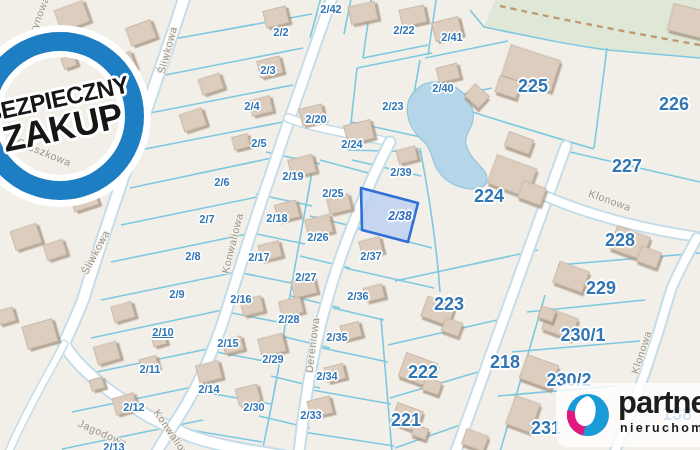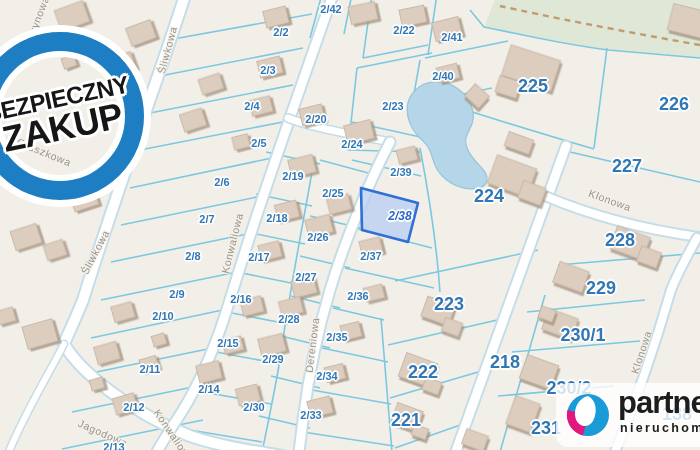--- a/index.html
+++ b/index.html
@@ -210,21 +210,21 @@
         <polygon points="361,188 418,203 408,242 362,230" fill="#b7cdf2" fill-opacity="0.75" stroke="#2f6fd6" stroke-width="2.6" stroke-linejoin="round"></polygon>
       </g>
   </svg>
 
   <div id="labels">
       <div class="plabel s" style="left: 331px; top: 9px;">2/42</div>
       <div class="plabel s" style="left: 404px; top: 30px;">2/22</div>
       <div class="plabel s" style="left: 452px; top: 37px;">2/41</div>
       <div class="plabel s" style="left: 281px; top: 32px;">2/2</div>
       <div class="plabel s" style="left: 268px; top: 70px;">2/3</div>
-      <div class="plabel s" style="left: 443px; top: 76px;">2/40</div>
+      <div class="plabel s" style="left: 443px; top: 88px;">2/40</div>
       <div class="plabel s" style="left: 393px; top: 106px;">2/23</div>
       <div class="plabel s" style="left: 252px; top: 106px;">2/4</div>
       <div class="plabel s" style="left: 316px; top: 119px;">2/20</div>
       <div class="plabel s" style="left: 238px; top: 143px; padding-left: 42px;">2/5</div>
       <div class="plabel s" style="left: 352px; top: 144px;">2/24</div>
       <div class="plabel s" style="left: 401px; top: 172px;">2/39</div>
       <div class="plabel s" style="left: 293px; top: 176px;">2/19</div>
       <div class="plabel s" style="left: 222px; top: 182px;">2/6</div>
       <div class="plabel s" style="left: 333px; top: 193px;">2/25</div>
       <div class="plabel h" style="left: 400px; top: 216px; font-style: italic;">2/38</div>
@@ -232,42 +232,42 @@
       <div class="plabel s" style="left: 207px; top: 219px;">2/7</div>
       <div class="plabel s" style="left: 318px; top: 237px;">2/26</div>
       <div class="plabel s" style="left: 259px; top: 257px;">2/17</div>
       <div class="plabel s" style="left: 371px; top: 256px;">2/37</div>
       <div class="plabel s" style="left: 193px; top: 256px;">2/8</div>
       <div class="plabel s" style="left: 306px; top: 277px;">2/27</div>
       <div class="plabel s" style="left: 177px; top: 294px;">2/9</div>
       <div class="plabel s" style="left: 241px; top: 299px;">2/16</div>
       <div class="plabel s" style="left: 358px; top: 296px;">2/36</div>
       <div class="plabel s" style="left: 289px; top: 319px;">2/28</div>
-      <div class="plabel s" style="left: 163px; top: 316px;">2/10</div>
+      <div class="plabel s" style="left: 163px; top: 332px; text-decoration: underline;">2/10</div>
       <div class="plabel s" style="left: 228px; top: 343px;">2/15</div>
       <div class="plabel s" style="left: 337px; top: 337px;">2/35</div>
       <div class="plabel s" style="left: 273px; top: 359px;">2/29</div>
       <div class="plabel s" style="left: 150px; top: 369px;">2/11</div>
       <div class="plabel s" style="left: 327px; top: 376px;">2/34</div>
       <div class="plabel s" style="left: 209px; top: 389px;">2/14</div>
       <div class="plabel s" style="left: 254px; top: 407px;">2/30</div>
       <div class="plabel s" style="left: 134px; top: 407px;">2/12</div>
       <div class="plabel s" style="left: 311px; top: 415px;">2/33</div>
       <div class="plabel s" style="left: 114px; top: 447px;">2/13</div>
       <div class="plabel l" style="left: 533px; top: 86px;">225</div>
       <div class="plabel l" style="left: 674px; top: 104px;">226</div>
       <div class="plabel l" style="left: 627px; top: 166px;">227</div>
       <div class="plabel l" style="left: 489px; top: 196px; text-align: right;">224</div>
       <div class="plabel l" style="left: 620px; top: 240px;">228</div>
       <div class="plabel l" style="left: 601px; top: 288px;">229</div>
       <div class="plabel l" style="left: 449px; top: 304px;">223</div>
       <div class="plabel l" style="left: 583px; top: 335px;">230/1</div>
       <div class="plabel l" style="left: 505px; top: 362px;">218</div>
       <div class="plabel l" style="left: 423px; top: 372px;">222</div>
-      <div class="plabel l" style="left: 563px; top: 388px; padding-left: 12px;">230/2</div>
+      <div class="plabel l" style="left: 563px; top: 380px; padding-left: 12px;">230/2</div>
       <div class="plabel l" style="left: 406px; top: 420px;">221</div>
       <div class="plabel l" style="left: 546px; top: 428px;">231</div>
       <div class="plabel l" style="left: 677px; top: 414px;">138</div>
       <div class="slabel" style="left: 36px; top: 22px; transform: translate(-50%, -50%) rotate(-69deg);">Cytrynowa</div>
       <div class="slabel" style="left: 167px; top: 50px; transform: translate(-50%, -50%) rotate(-75deg);">Śliwkowa</div>
       <div class="slabel" style="left: 44px; top: 152px; transform: translate(-50%, -50%) rotate(22deg);">Gruszkowa</div>
       <div class="slabel" style="left: 95px; top: 252px; transform: translate(-50%, -50%) rotate(-62deg);">Śliwkowa</div>
       <div class="slabel" style="left: 232px; top: 243px; transform: translate(-50%, -50%) rotate(-76deg);">Konwaliowa</div>
       <div class="slabel" style="left: 312px; top: 345px; transform: translate(-50%, -50%) rotate(-83deg);">Dereniowa</div>
       <div class="slabel" style="left: 103px; top: 433px; transform: translate(-50%, -50%) rotate(24deg);">Jagodowa</div>

